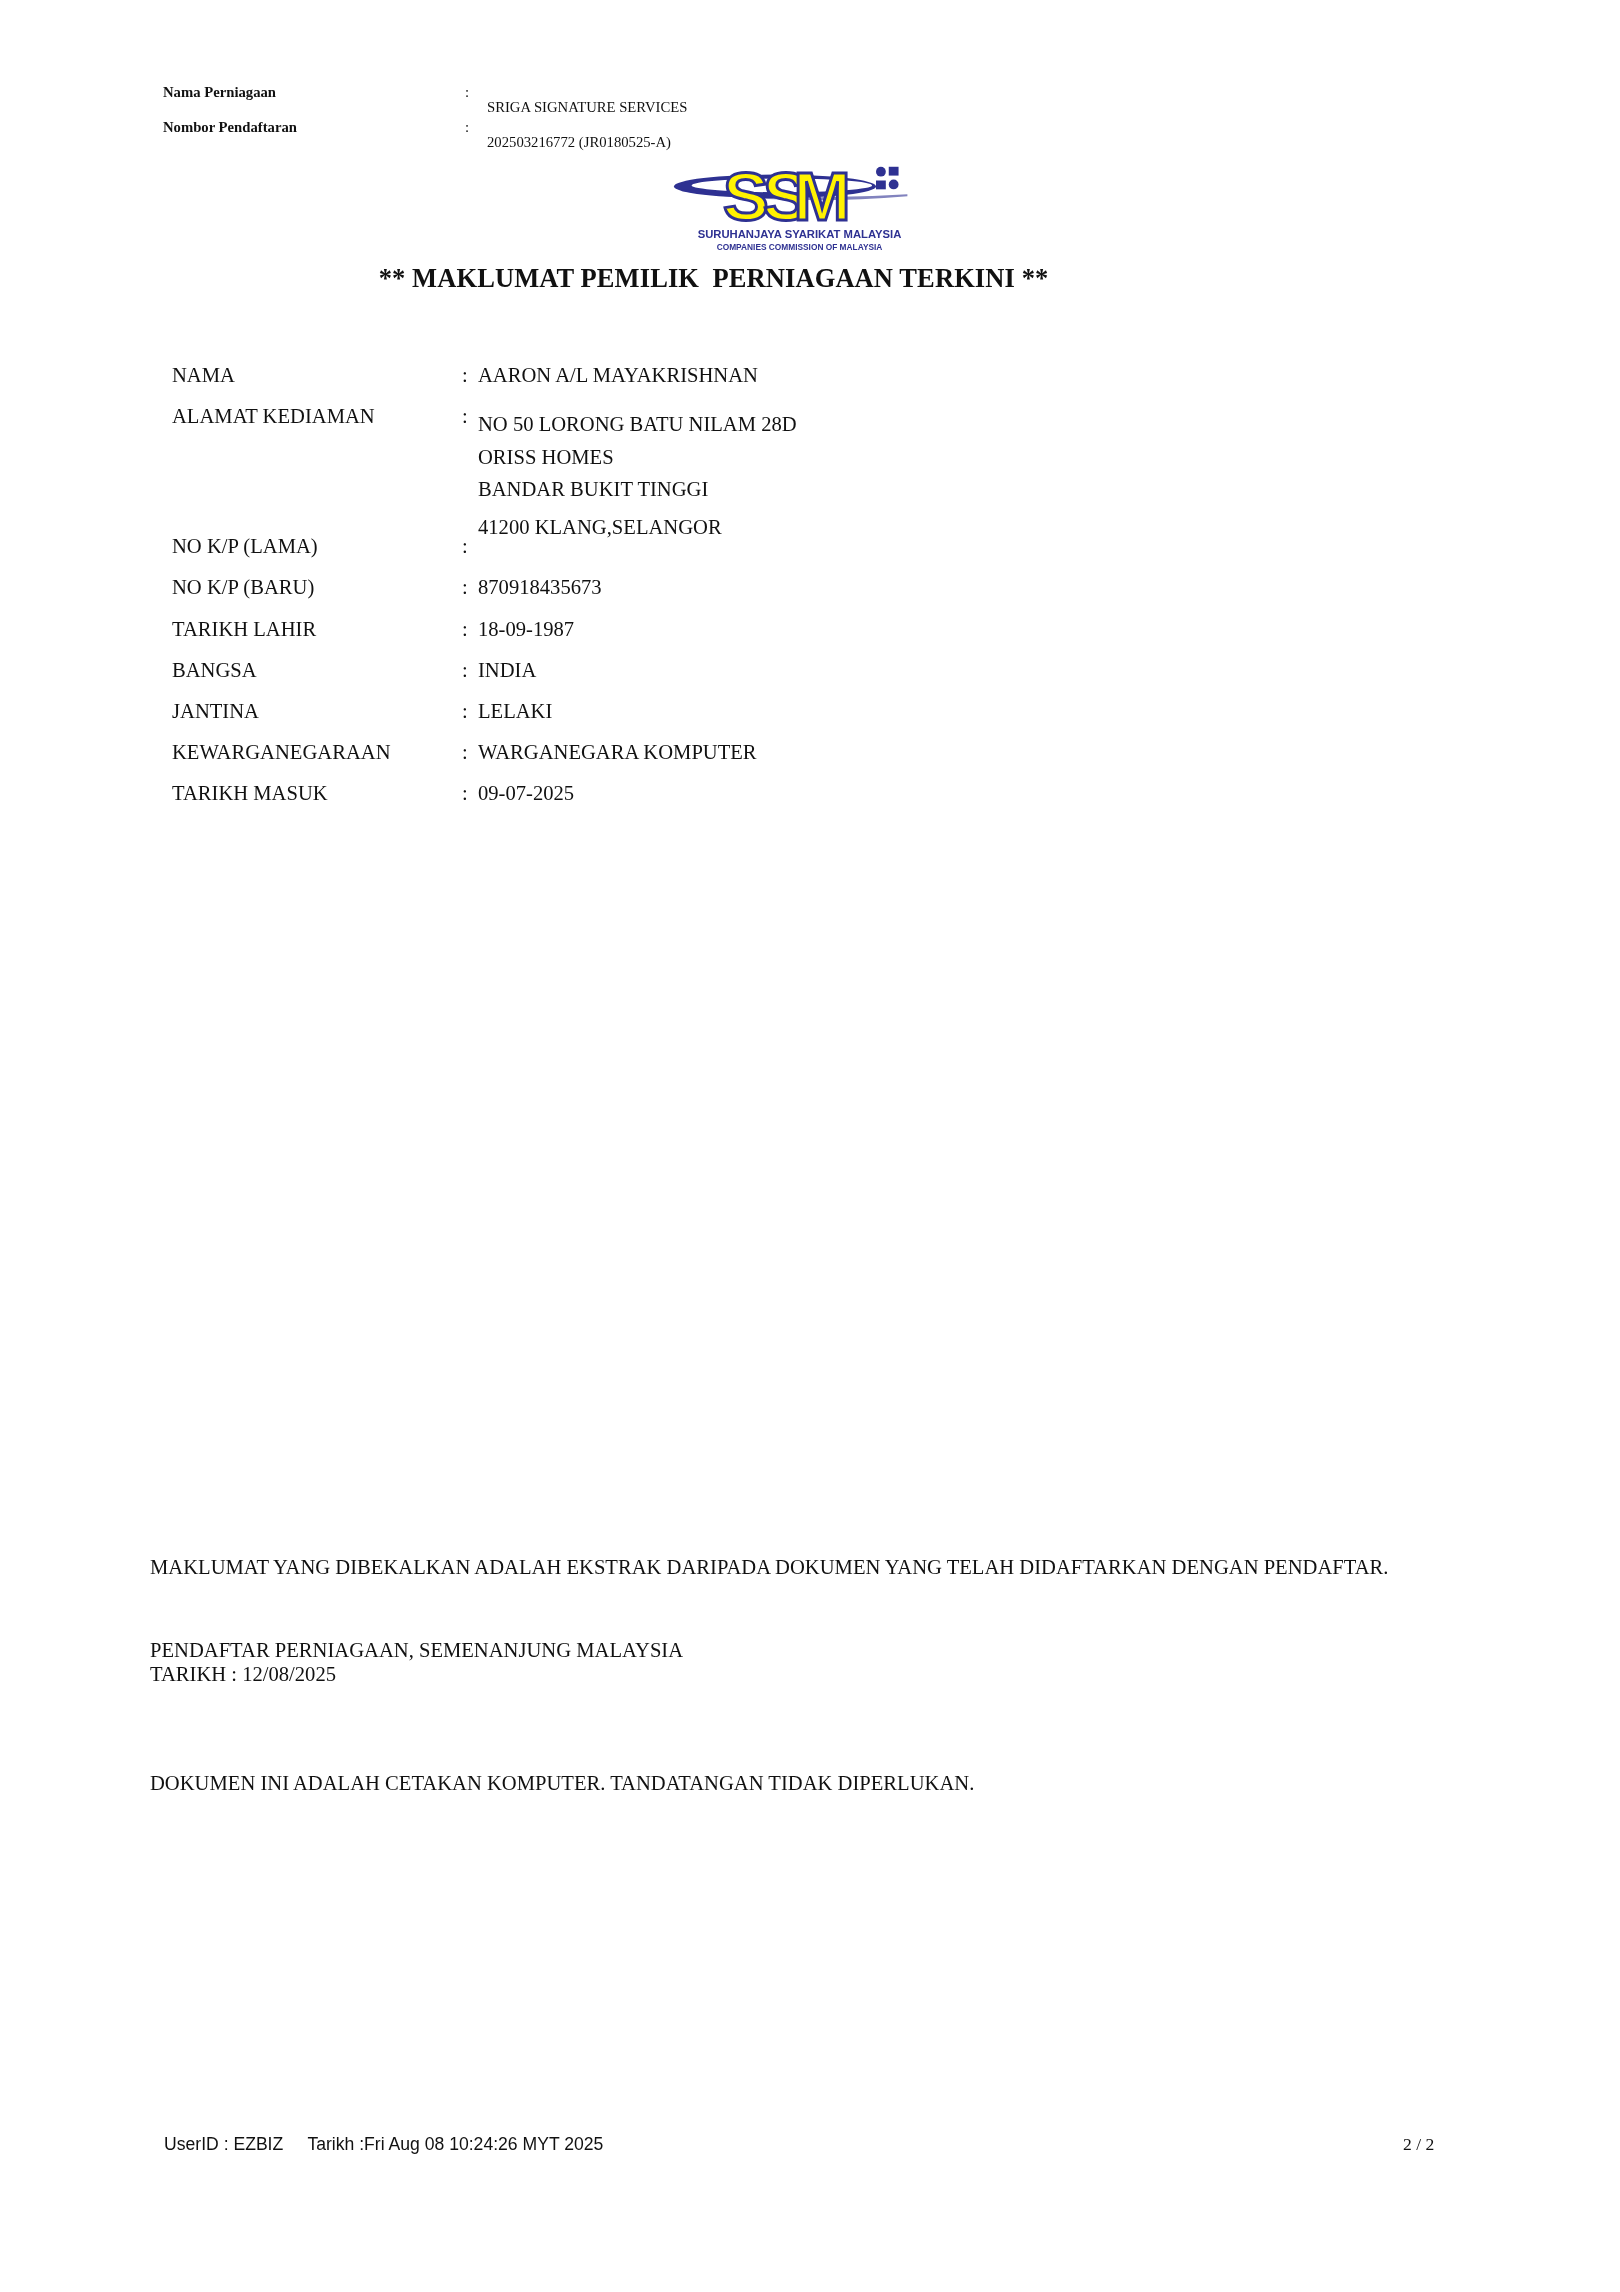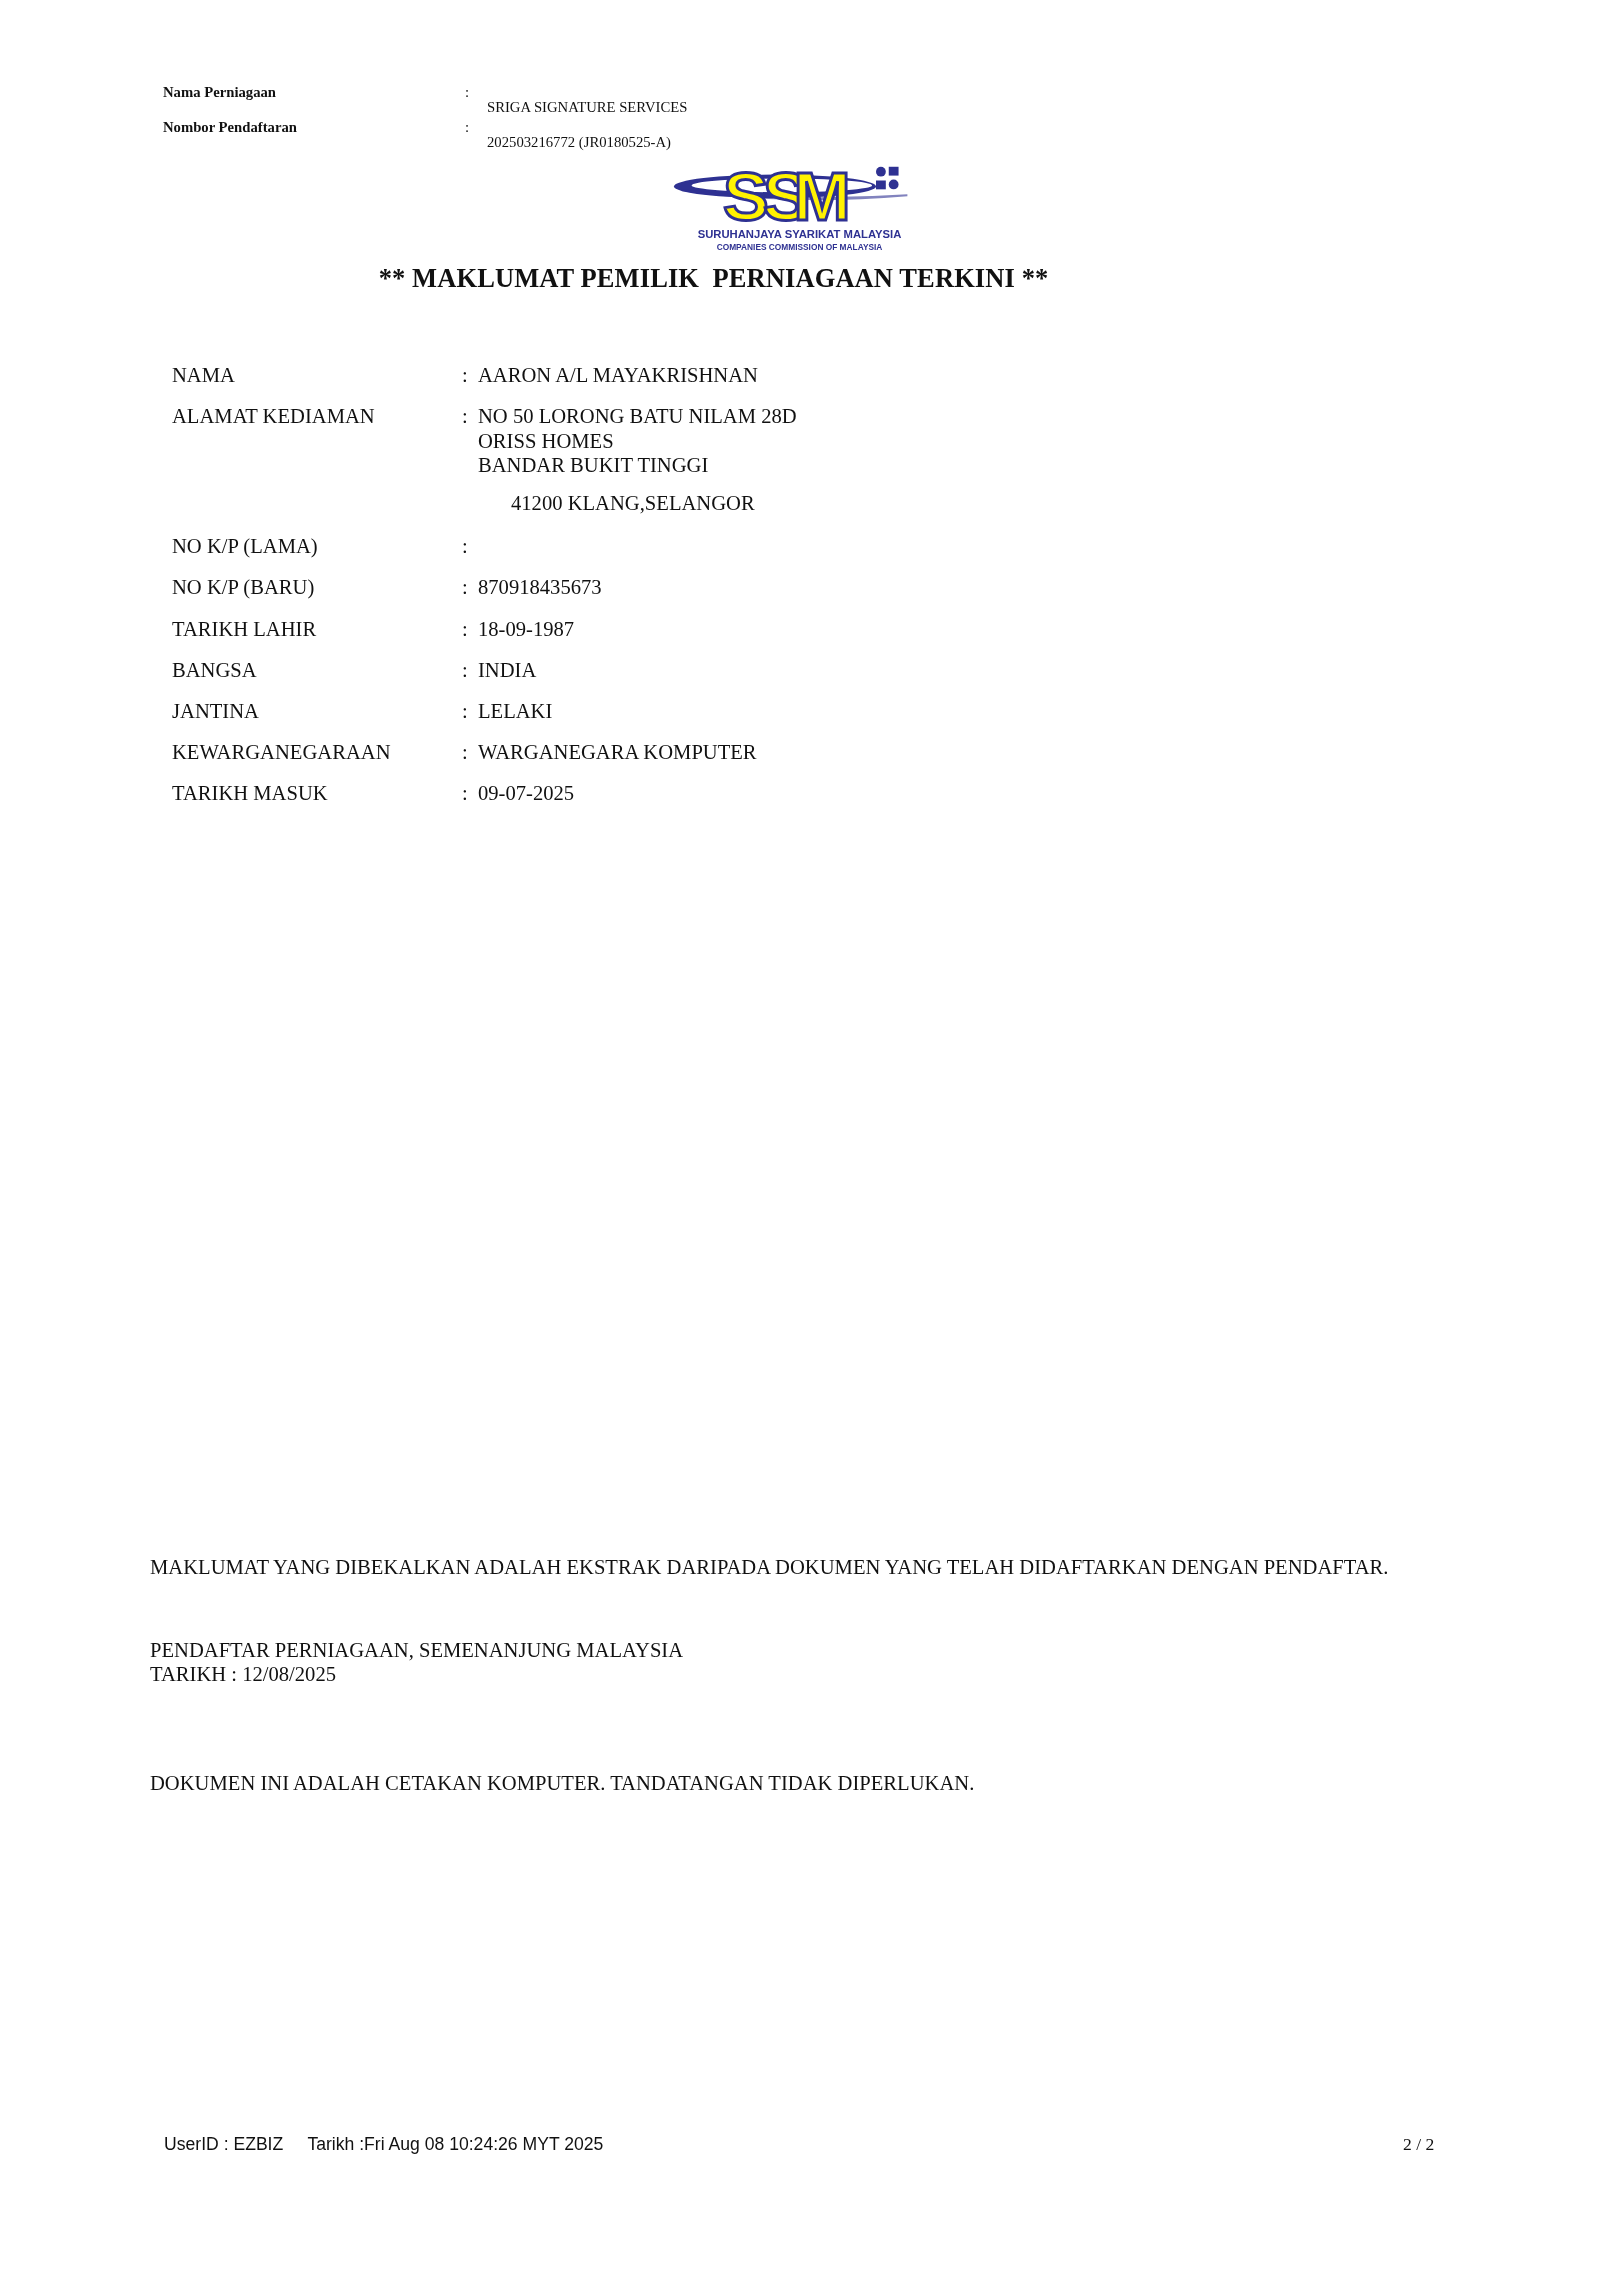--- a/index.html
+++ b/index.html
@@ -54,21 +54,21 @@
     .det-row {
       position: absolute;
       left: 172px;
       font-size: 20.6px;
       line-height: 24.5px;
       white-space: nowrap;
     }
     .det-row .lbl { position: absolute; left: 0; top: 0; }
     .det-row .sep { position: absolute; left: 290px; top: 0; }
     .det-row .val { position: absolute; left: 306px; top: 0; }
-    .det-row .val div { line-height: 24.5px; }
+    .det-row .val div { line-height: 24.5px; margin-top: 8px; }
 
     
     .note {
       position: absolute;
       left: 150px;
       font-size: 20.6px;
       line-height: 24.5px;
       white-space: nowrap;
     }
 
@@ -134,21 +134,21 @@
   <span class="val">AARON A/L MAYAKRISHNAN</span>
 </div>
 
 <div class="det-row" style="top:404px;">
   <span class="lbl">ALAMAT KEDIAMAN</span>
   <span class="sep">:</span>
   <div class="val">
     <div>NO 50 LORONG BATU NILAM 28D</div>
     <div>ORISS HOMES</div>
     <div>BANDAR BUKIT TINGGI</div>
-    <div style="margin-top:13.7px;margin-left:33px;">41200 KLANG,SELANGOR</div>
+    <div style="margin-top:13.7px;">41200 KLANG,SELANGOR</div>
   </div>
 </div>
 
 <div class="det-row" style="top:534px;">
   <span class="lbl">NO K/P (LAMA)</span>
   <span class="sep">:</span>
   <span class="val"></span>
 </div>
 
 <div class="det-row" style="top:575px;">

